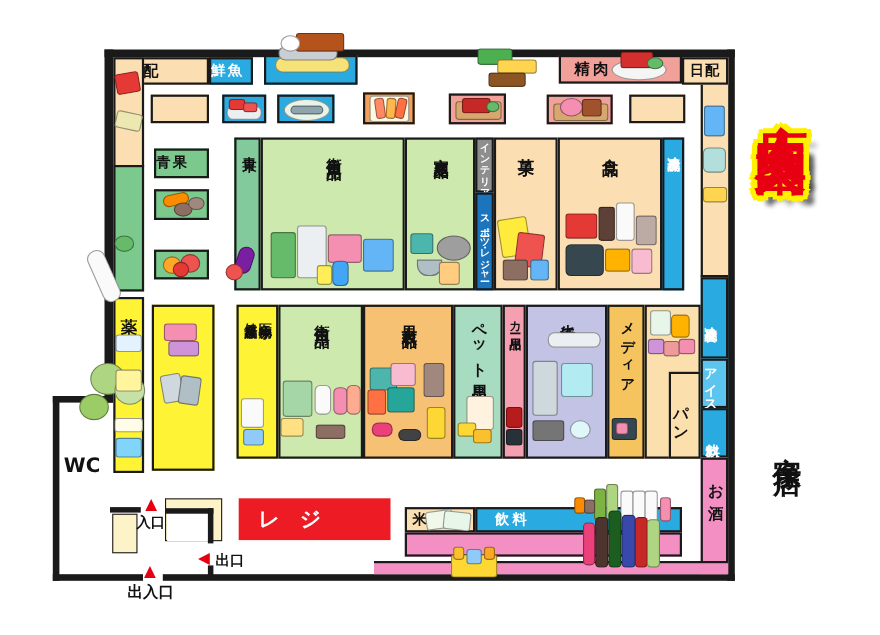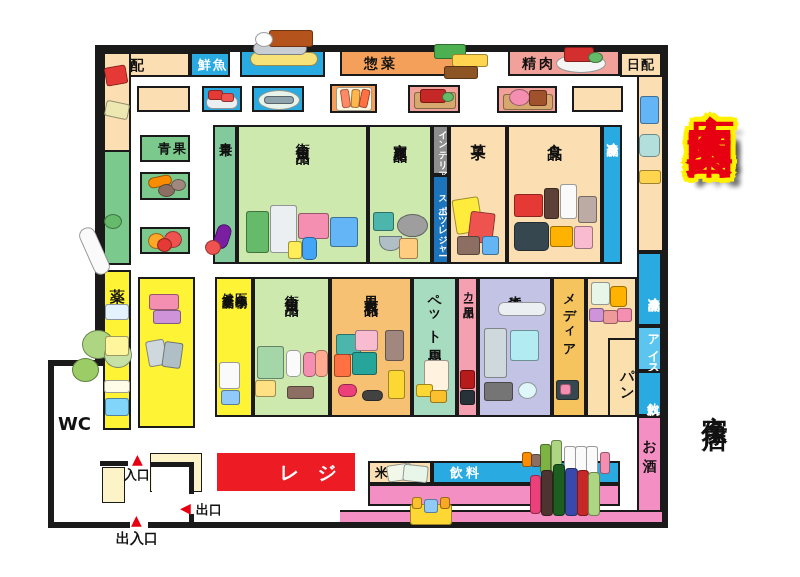--- a/index.html
+++ b/index.html
@@ -1,20 +1,20 @@
 <!DOCTYPE html>
 <html><head>
 <meta charset="utf-8">
 <style>
   html,body{margin:0;padding:0;background:#fff;font-family:"DejaVu Sans",sans-serif;}
   #stage{position:relative;width:800px;height:577px;background:#fff;overflow:hidden;}
   .wall{position:absolute;background:#1a1a1a;}
   .area{position:absolute;box-sizing:border-box;border:2px solid #1a1a1a;}
   .noborder{border:none;}
-  .flexc{display:flex;justify-content:flex-end;align-items:center;}
+  .flexc{display:flex;justify-content:flex-start;align-items:center;}
   .flext{display:flex;justify-content:center;align-items:flex-start;padding-top:5px;}
   .hlabel{font-weight:bold;font-size:14px;color:#111;letter-spacing:3px;white-space:nowrap;line-height:1;}
   .vlabel{writing-mode:vertical-rl;text-orientation:upright;font-weight:bold;font-size:14px;color:#111;letter-spacing:2px;line-height:1.1;white-space:nowrap;}
   .white{color:#fff;}
   .small{font-size:9px;letter-spacing:0;}
   
   .beige{background:#FBDFB2}.blue{background:#29ABE2}.lblue{background:#5BC5EF}
   .orange{background:#F5A05A}.salmon{background:#F2A09A}.green{background:#7CC98E}
   .mgreen{background:#82C99C}.lgreen{background:#CDE9AE}.yellow{background:#FFF335}
   .gold{background:#F5C45E}.mint{background:#A8DCC0}.cpink{background:#F5A0B0}
@@ -52,23 +52,20 @@
   <div class="wall" style="left:48px;top:522px;width:82px;height:6px;"></div>
   <div class="wall" style="left:148px;top:522px;width:520px;height:6px;"></div>
 
   <div class="area beige" style="left:103px;top:52px;width:87px;height:25px;display:flex;align-items:center;padding-left:8px;">
     <span class="hlabel">日配</span>
   </div>
   <div class="area blue flexc" style="left:190px;top:52px;width:40px;height:25px;">
     <span class="hlabel white" style="font-size:13px;letter-spacing:2px;">鮮魚</span>
   </div>
   <div class="area blue" style="left:240px;top:50px;width:85px;height:27px;"></div>
-  <div class="area orange" style="left:340px;top:50px;width:122px;height:26px;display:flex;align-items:center;padding-left:22px;">
-    <span class="hlabel">惣菜</span>
-  </div>
   <div class="area salmon" style="left:508px;top:50px;width:112px;height:26px;display:flex;align-items:center;padding-left:12px;">
     <span class="hlabel">精肉</span>
   </div>
   <div class="area beige noborder" style="left:637px;top:52px;width:25px;height:200px;border-left:2px solid #1a1a1a;border-bottom:2px solid #1a1a1a;"></div>
   <div class="area beige" style="left:620px;top:52px;width:42px;height:25px;display:flex;align-items:center;justify-content:center;">
     <span class="hlabel" style="font-size:13px;letter-spacing:1px;">日配</span>
   </div>
 
   <div class="area beige" style="left:137px;top:86px;width:53px;height:26px;"></div>
   <div class="area blue" style="left:202px;top:86px;width:40px;height:26px;"></div>

